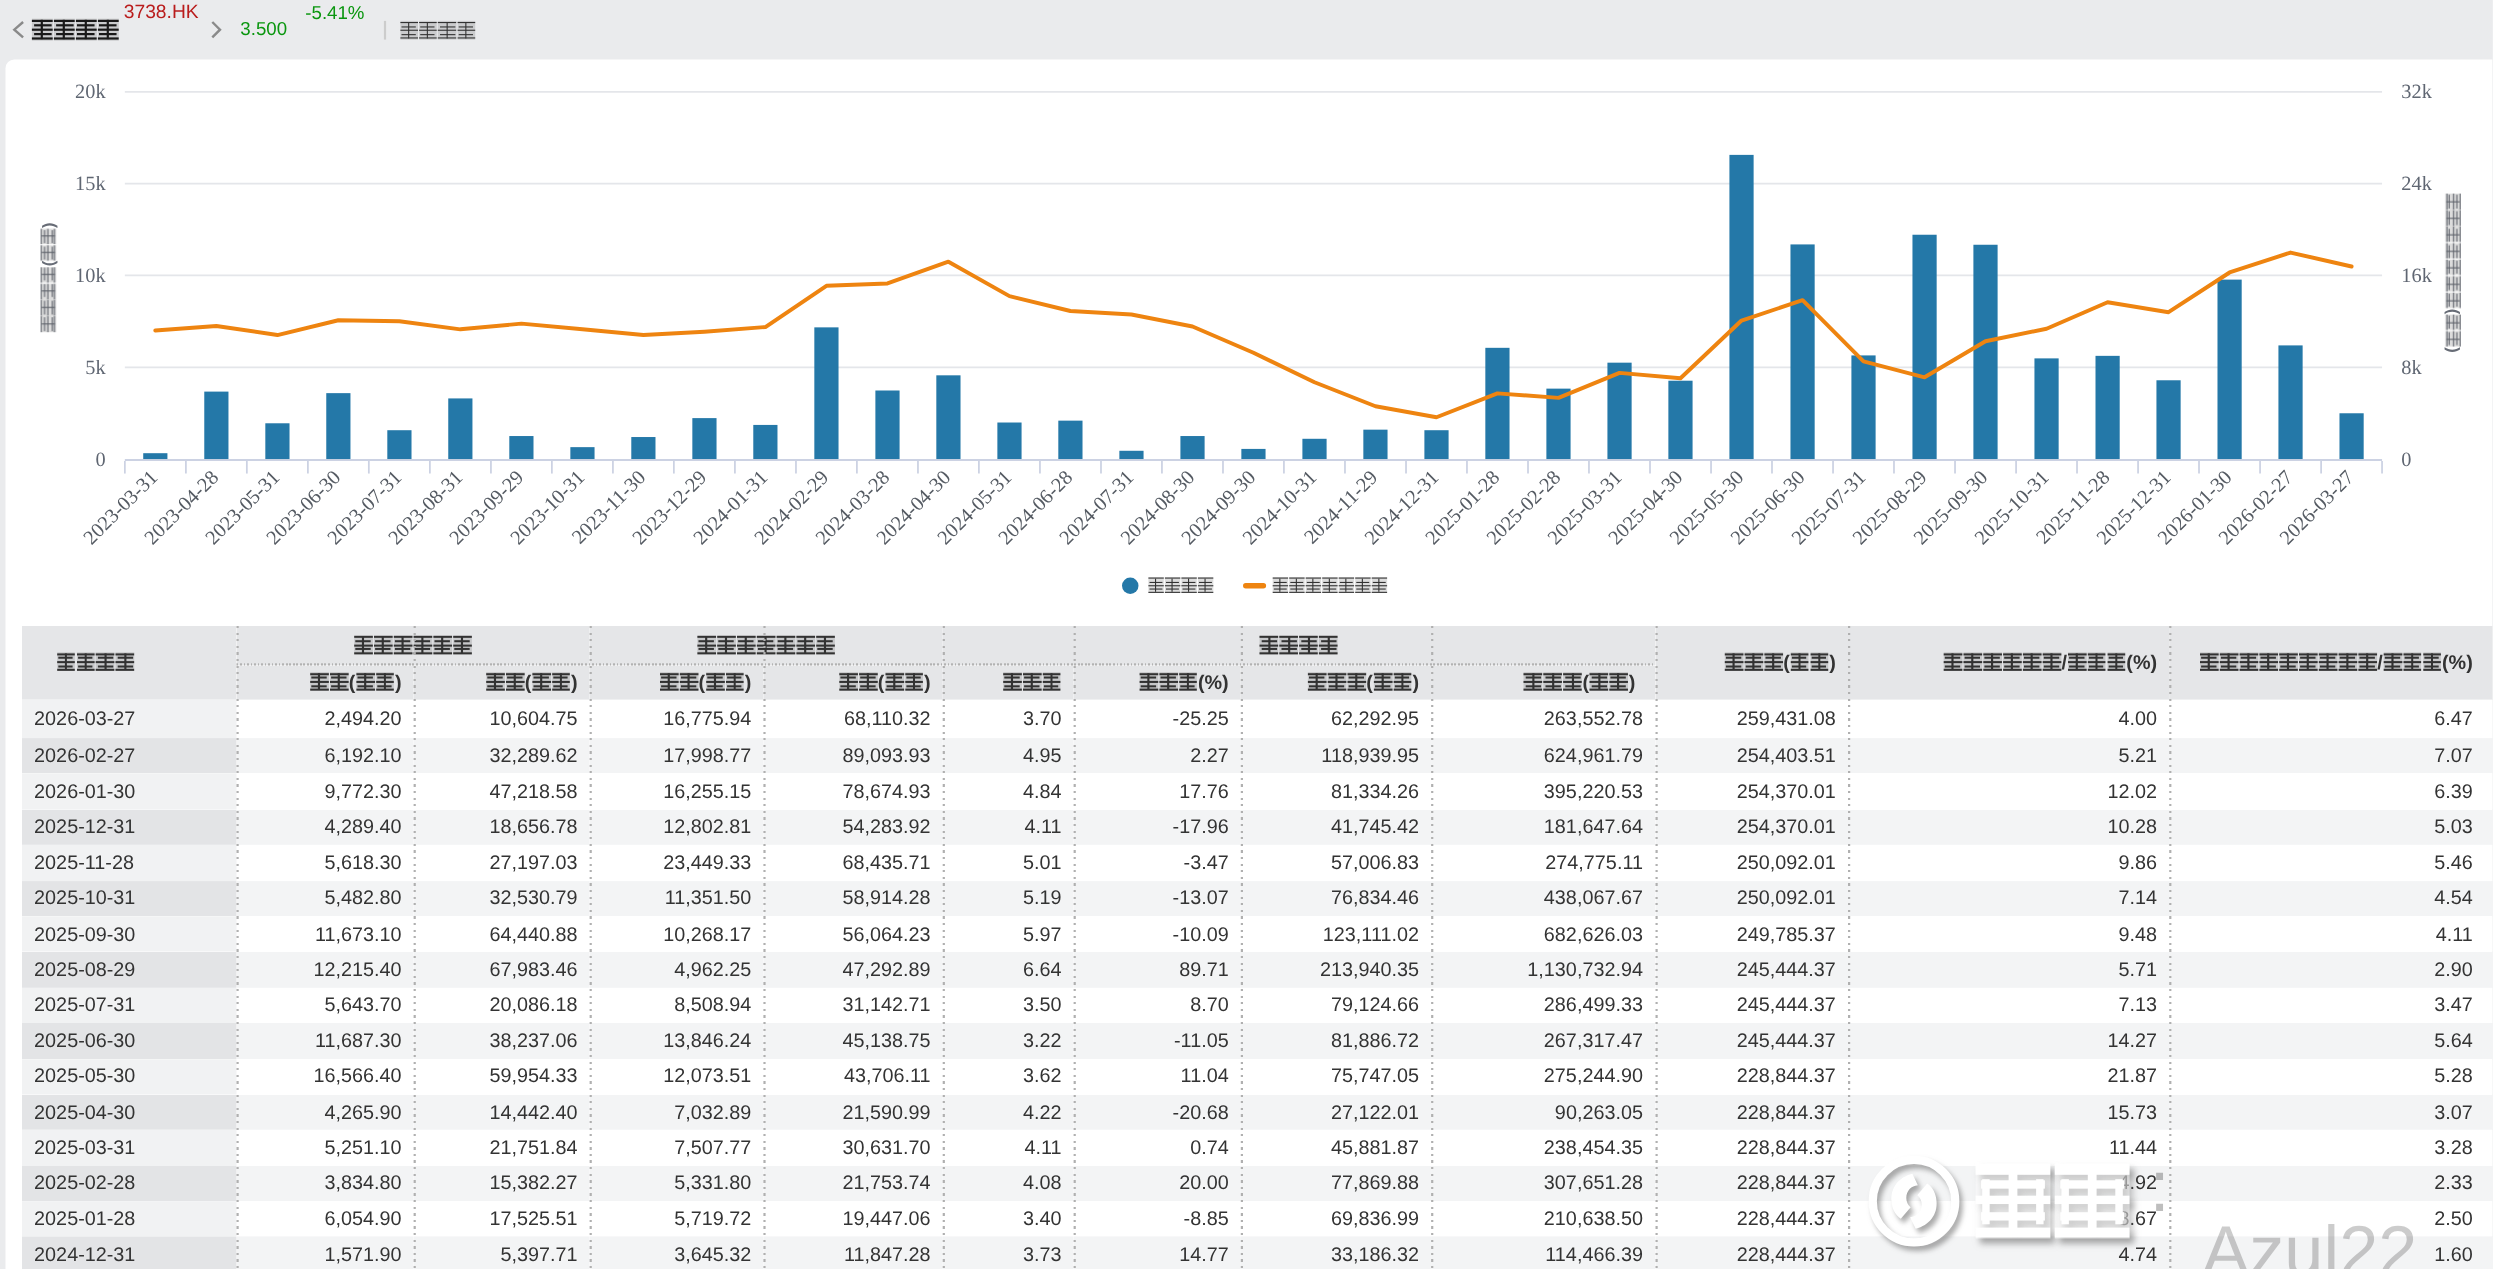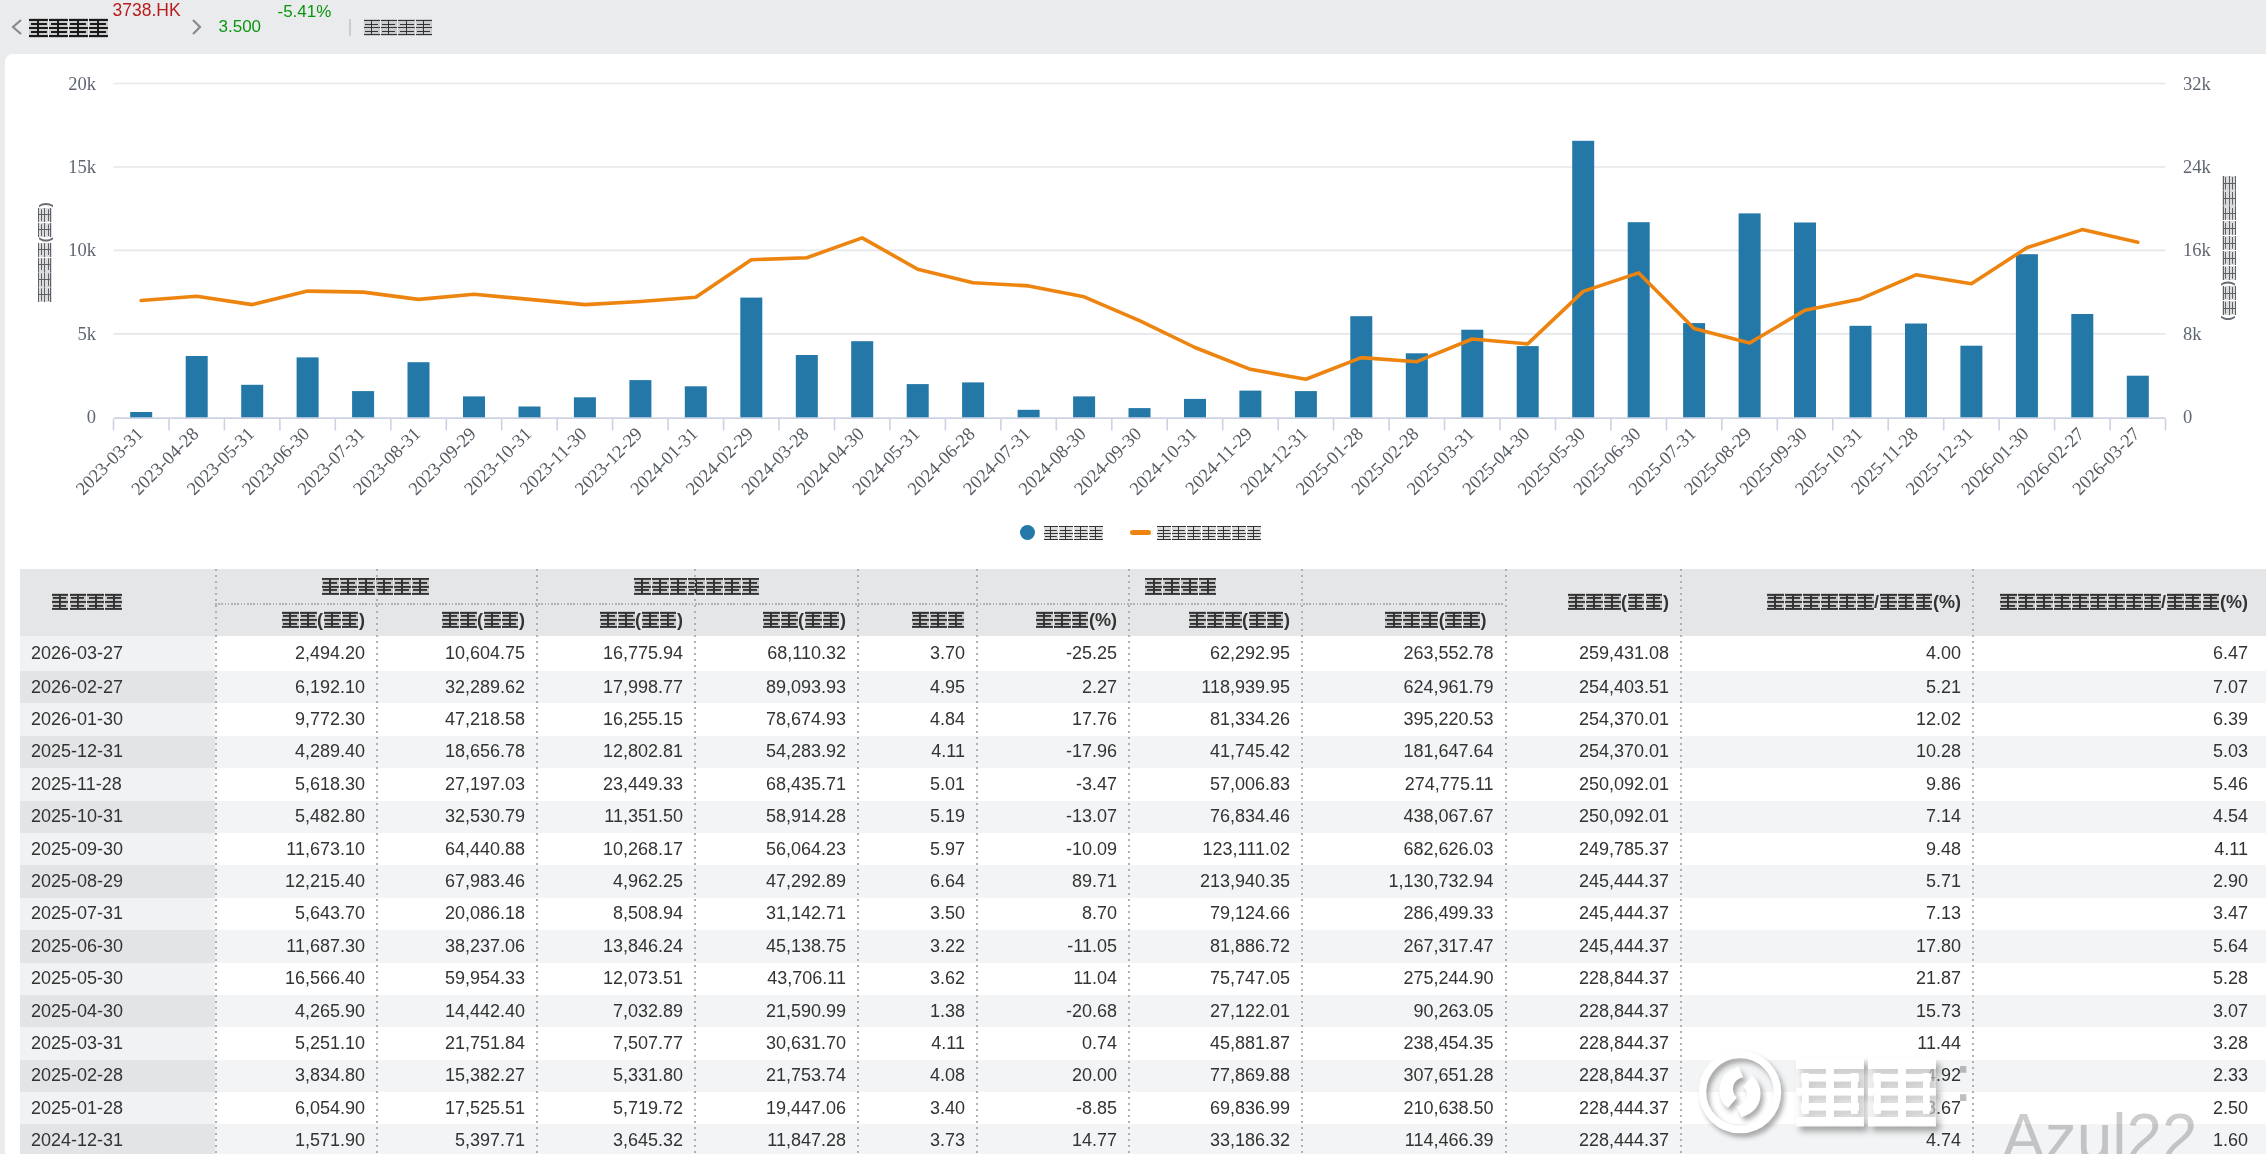--- a/index.html
+++ b/index.html
@@ -392,21 +392,21 @@
         <td class="dl">2025-06-30</td>
         <td class="r">11,687.30</td>
         <td class="r">38,237.06</td>
         <td class="r">13,846.24</td>
         <td class="r">45,138.75</td>
         <td class="r">3.22</td>
         <td class="r">-11.05</td>
         <td class="r">81,886.72</td>
         <td class="r">267,317.47</td>
         <td class="r">245,444.37</td>
-        <td class="r">17.80</td>
+        <td class="r">14.27</td>
         <td class="r">5.64</td>
       </tr>
 <tr class="odd">
         <td class="dl">2025-05-30</td>
         <td class="r">16,566.40</td>
         <td class="r">59,954.33</td>
         <td class="r">12,073.51</td>
         <td class="r">43,706.11</td>
         <td class="r">3.62</td>
         <td class="r">11.04</td>
@@ -415,21 +415,21 @@
         <td class="r">228,844.37</td>
         <td class="r">21.87</td>
         <td class="r">5.28</td>
       </tr>
 <tr class="even">
         <td class="dl">2025-04-30</td>
         <td class="r">4,265.90</td>
         <td class="r">14,442.40</td>
         <td class="r">7,032.89</td>
         <td class="r">21,590.99</td>
-        <td class="r">1.38</td>
+        <td class="r">4.22</td>
         <td class="r">-20.68</td>
         <td class="r">27,122.01</td>
         <td class="r">90,263.05</td>
         <td class="r">228,844.37</td>
         <td class="r">15.73</td>
         <td class="r">3.07</td>
       </tr>
 <tr class="odd">
         <td class="dl">2025-03-31</td>
         <td class="r">5,251.10</td>

